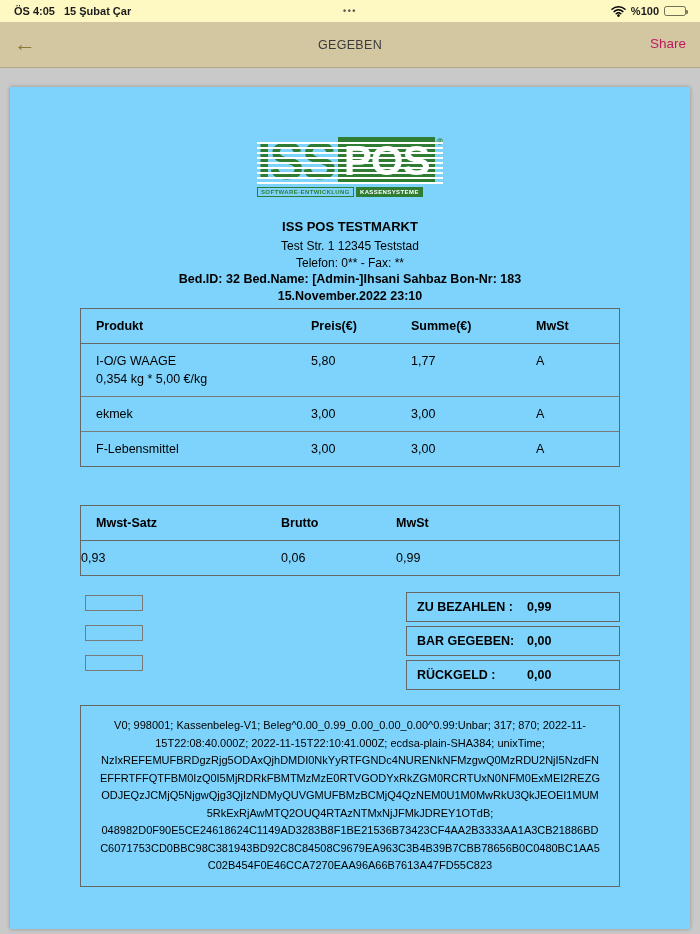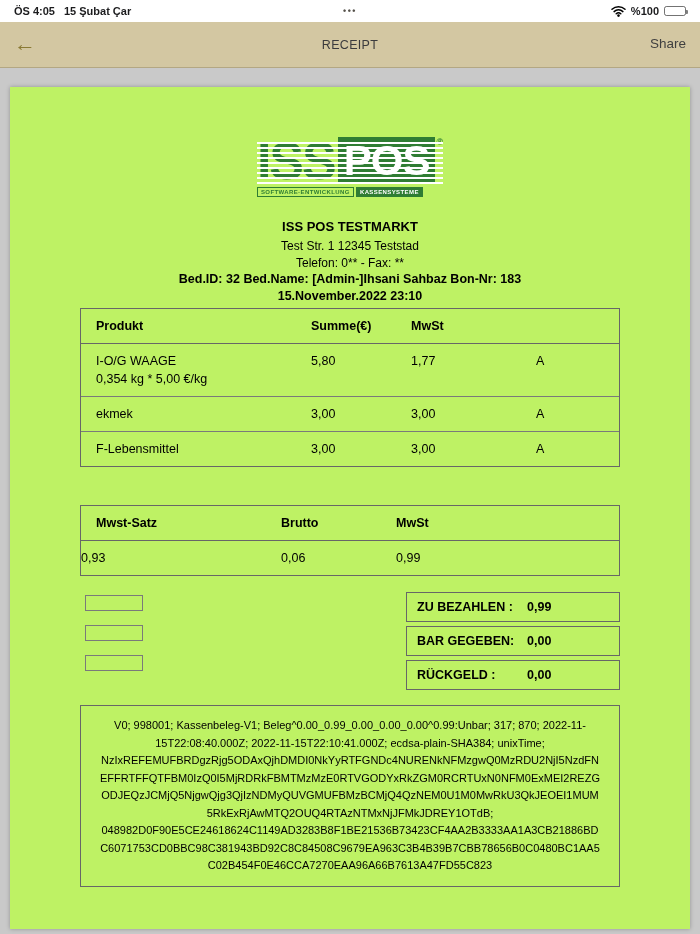--- a/index.html
+++ b/index.html
@@ -7,21 +7,21 @@
   body {
     font-family: "Liberation Sans", sans-serif;
     background: #c9c9c9;
     position: relative;
     overflow: hidden;
     color: #000;
   }
   
   .status-bar {
     position: absolute; top: 0; left: 0; right: 0; height: 22px;
-    background: #ffffff;
+    background: #fef9c3;
     display: flex; align-items: center; justify-content: space-between;
     padding: 0 14px;
     font-size: 11px; font-weight: 700; color: #1c1c1e;
   }
   .sb-left { display: flex; gap: 9px; align-items: center; }
   .sb-center { color: #55514a; font-size: 9px; letter-spacing: 1.5px; position: absolute; left: 50%; transform: translateX(-50%); top: 6px; }
   .sb-right { display: flex; gap: 5px; align-items: center; }
   .wifi-svg { display: block; }
   .battery {
     width: 22px; height: 10.5px; border: 1px solid rgba(0,0,0,.55);
@@ -39,35 +39,35 @@
     display: flex; align-items: center; justify-content: center;
   }
   .nav-title { font-size: 12.5px; font-weight: 500; color: #3b3b3d; letter-spacing: 0.3px; }
   .back-btn {
     position: absolute; left: 14px; top: 8px;
     font-size: 22px; color: #8a7a35; cursor: pointer; line-height: 28px;
     background: none; border: none; font-family: inherit;
   }
   .share-btn {
     position: absolute; right: 14px; top: 14px;
-    font-size: 13.5px; color: #404040; cursor: pointer;
+    font-size: 13.5px; color: #be185d; cursor: pointer;
     background: none; border: none; font-family: inherit;
   }
   
   .viewer {
     position: absolute; top: 69px; left: 0; right: 0; bottom: 0;
     background: #c9c9c9;
   }
   .page-indicator {
     position: absolute; top: 18px; left: 22px;
     font-size: 11px; color: #8e8e8e;
   }
   .page {
     position: absolute; left: 10px; top: 18px; width: 680px; height: 842px;
-    background: #bef264;
+    background: #7dd3fc;
     box-shadow: 0 0 4px rgba(0,0,0,0.28);
     padding: 0 70px;
   }
   
   .logo { margin: 50px auto 22px; width: fit-content; }
   .logo-row { display: flex; align-items: flex-end; position: relative; width: fit-content; }
   .logo-iss {
     font-size: 52px; line-height: 46px; font-weight: 900; letter-spacing: -2px;
     color: #2f7d33; font-family: "Liberation Sans", sans-serif;
   }
@@ -149,21 +149,21 @@
     <span>%100</span>
     <span class="battery">
       <span class="battery-fill"></span>
       <span class="battery-nub"></span>
     </span>
   </div>
 </div>
 
 <div class="nav-bar">
   <button class="back-btn">←</button>
-  <div class="nav-title">RECEIPT</div>
+  <div class="nav-title">GEGEBEN</div>
   <button class="share-btn">Share</button>
 </div>
 
 <div class="viewer">
   <div class="page-indicator">1 / 2</div>
 
   <div class="page">
 
     <div class="logo">
       <div class="logo-row">
@@ -182,20 +182,21 @@
       <div class="r-store">ISS POS TESTMARKT</div>
       <div class="r-line">Test Str. 1 12345 Teststad</div>
       <div class="r-line">Telefon: 0** - Fax: **</div>
       <div class="r-bold">Bed.ID: 32 Bed.Name: [Admin-]Ihsani Sahbaz Bon-Nr: 183</div>
       <div class="r-bold">15.November.2022 23:10</div>
     </div>
 
     <div class="rtable ptable">
       <div class="trow thead">
         <div class="c c1">Produkt</div>
+        <div class="c">Preis(€)</div>
         <div class="c">Summe(€)</div>
         <div class="c">MwSt</div>
       </div>
       <div class="trow">
         <div class="c c1">
           <div class="pname">I-O/G WAAGE</div>
           <div class="pdetail">0,354 kg * 5,00 €/kg</div>
         </div>
         <div class="c">5,80</div>
         <div class="c">1,77</div>

